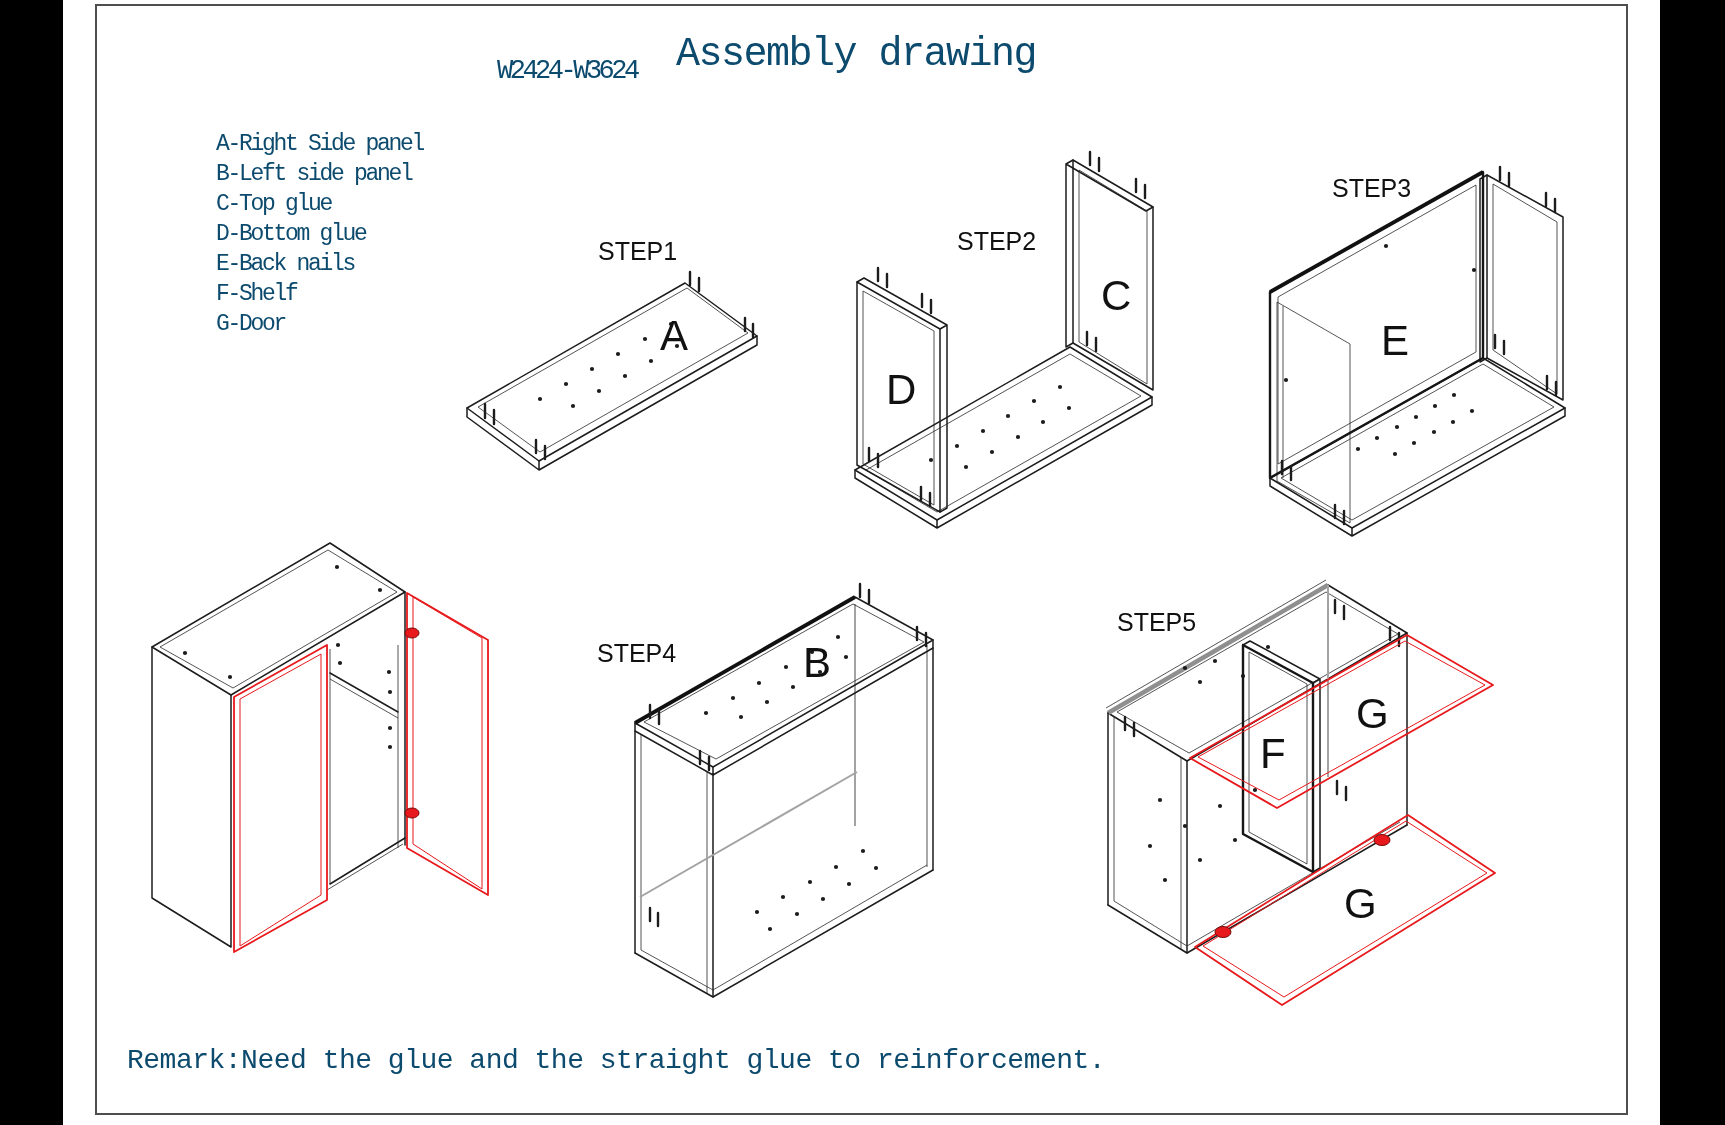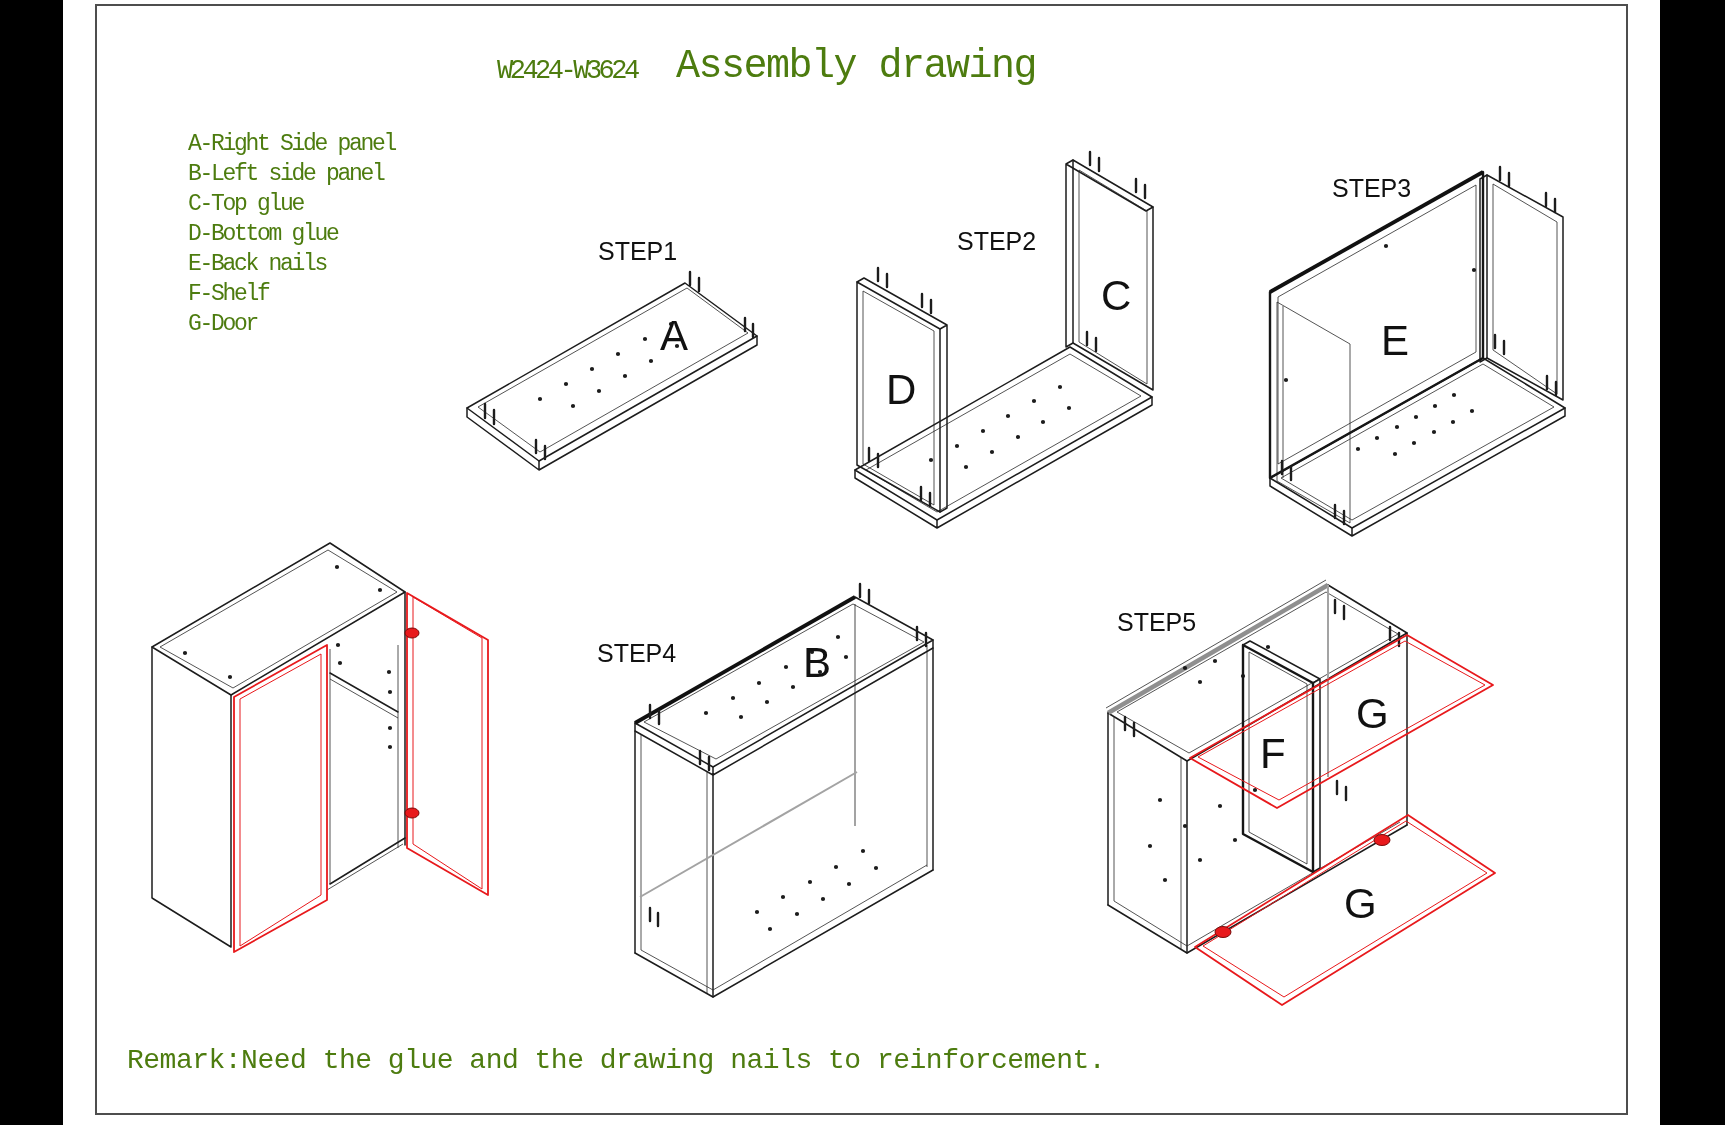--- a/index.html
+++ b/index.html
@@ -1,25 +1,25 @@
 <!DOCTYPE html>
 <html><head>
 <meta charset="utf-8">
 <style>
   html,body{margin:0;padding:0;background:#000;}
   .page{position:relative;width:1725px;height:1125px;background:#ffffff;overflow:hidden;
-        font-family:"Liberation Mono","DejaVu Sans Mono",monospace;color:#4d7c0f;}
+        font-family:"Liberation Mono","DejaVu Sans Mono",monospace;color:#0c4a6e;}
   .band{position:absolute;top:0;height:1125px;background:#000;}
   .band-left{left:0;width:63px;}
   .band-right{left:1660px;width:65px;}
   .frame{position:absolute;left:95px;top:4px;width:1533px;height:1111px;
          border:2px solid #4e4e4e;box-sizing:border-box;background:#fff;}
   .title-model{position:absolute;left:497px;top:56px;font-size:27px;letter-spacing:-3.5px;white-space:nowrap;}
-  .title-main{position:absolute;left:676px;top:44px;font-size:40px;letter-spacing:-1.5px;white-space:nowrap;}
-  .parts-list{position:absolute;left:188px;top:129px;font-size:23px;letter-spacing:-2.3px;line-height:30px;white-space:nowrap;}
+  .title-main{position:absolute;left:676px;top:32px;font-size:40px;letter-spacing:-1.5px;white-space:nowrap;}
+  .parts-list{position:absolute;left:216px;top:129px;font-size:23px;letter-spacing:-2.3px;line-height:30px;white-space:nowrap;}
   .remark{position:absolute;left:127px;top:1045px;font-size:28px;letter-spacing:-0.5px;white-space:nowrap;}
   .drawing{position:absolute;left:0;top:0;}
   
   .ln{fill:none;stroke:#1c1c1c;stroke-width:1.5;stroke-linejoin:round;stroke-linecap:round;}
   .ln-thin{fill:none;stroke:#2a2a2a;stroke-width:0.8;stroke-linejoin:round;}
   .ln-bold{fill:none;stroke:#111;stroke-width:3.8;stroke-linecap:butt;}
   .ln-med{fill:none;stroke:#161616;stroke-width:2.4;stroke-linejoin:round;}
   .ln-gray{fill:none;stroke:#a3a3a3;stroke-width:2;}
   .ln-grayb{fill:none;stroke:#8f8f8f;stroke-width:4.5;stroke-linecap:butt;}
   .ln-red{fill:none;stroke:#e8191c;stroke-width:1.8;stroke-linejoin:round;}
@@ -181,14 +181,14 @@
       <path class="ln-red" d="M234,697 L327,645 L327,900 L234,952 Z"></path>
       <path class="ln-red-thin" d="M240,699 L321,654 L321,895 L240,946 Z"></path>
 
       <path class="ln-red" d="M407,593 L488,640 L488,895 L407,848 Z"></path>
       <path class="ln-red-thin" d="M413,597 L482,638 L482,889 L413,844 Z"></path>
       <ellipse class="hinge" cx="412" cy="633" rx="7" ry="5"></ellipse>
       <ellipse class="hinge" cx="412" cy="813" rx="7" ry="5"></ellipse>
     </g>
   </svg>
 
-  <div class="remark">Remark:Need the glue and the drawing nails to reinforcement.</div>
+  <div class="remark">Remark:Need the glue and the straight glue to reinforcement.</div>
 </div>
 
 </body></html>

